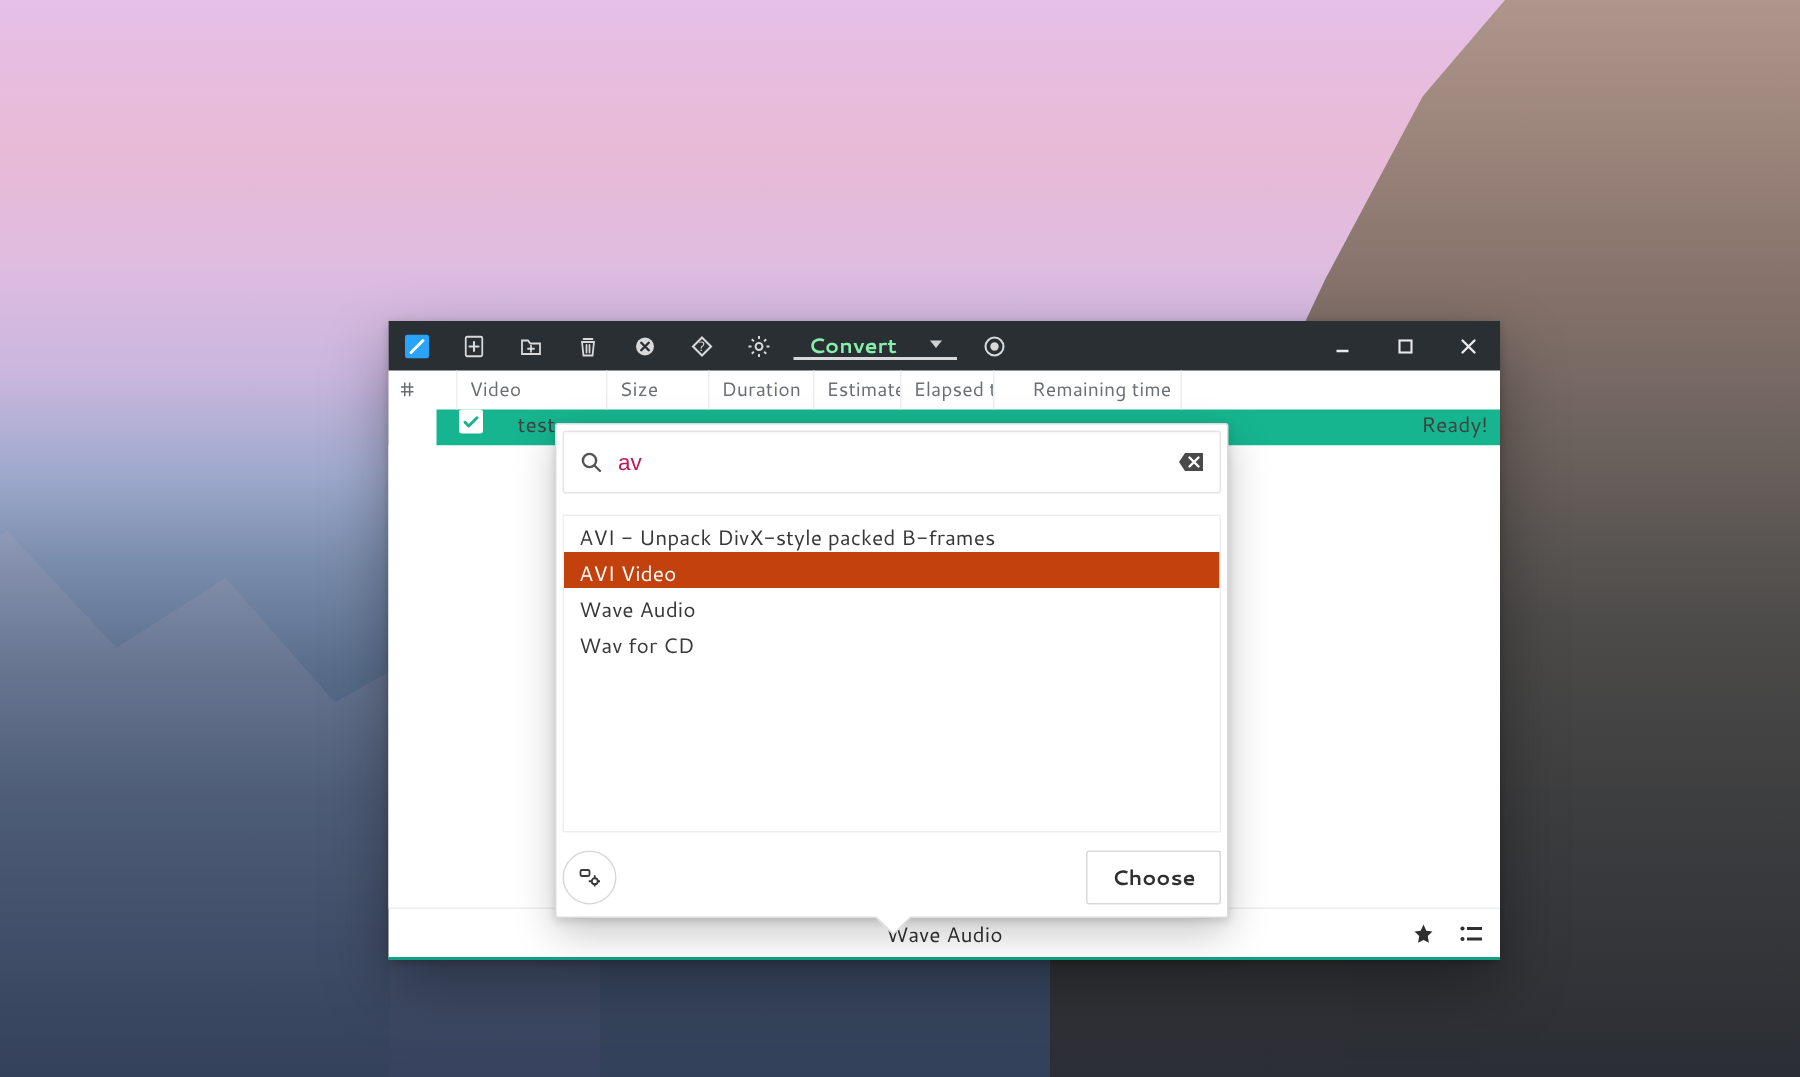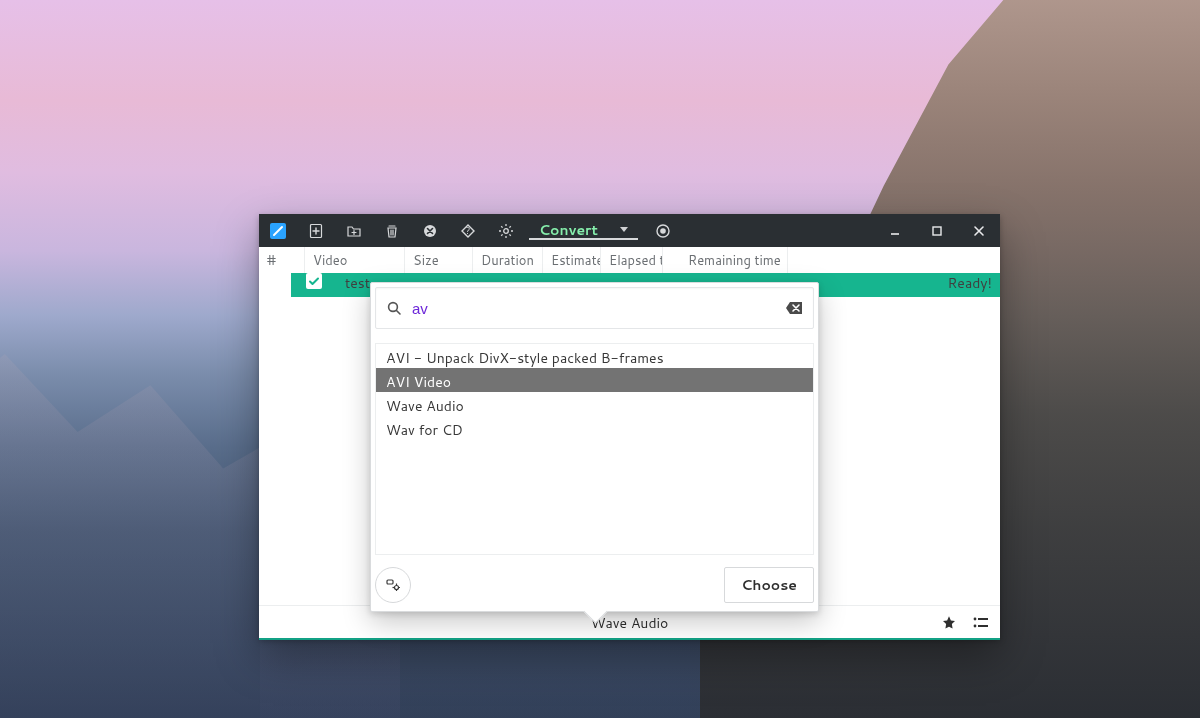--- a/index.html
+++ b/index.html
@@ -195,39 +195,39 @@
     margin: 4px 4px 14px 4px;
     border: 1px solid #e4e6e8;
     border-radius: 2px;
     box-shadow: inset 0 1px 2px rgba(0,0,0,0.04);
   }
   .search-row input {
     flex: 1;
     border: none;
     outline: none;
     font-size: 15px;
-    color: #6d28d9;
+    color: #be185d;
     background: transparent;
   }
   .filters {
     margin: 0 4px 8px 4px;
     border: 1px solid #eceeef;
     height: 210px;
     overflow: hidden;
   }
   .filter-item {
     height: 24px;
     display: flex;
     align-items: flex-end;
     padding: 0 10px;
     color: #383838;
     font-size: 14px;
   }
   .filter-item.selected {
-    background: #737373;
+    background: #c2410c;
     color: #fff;
   }
   .popover-actions {
     display:flex;
     align-items:center;
     justify-content: space-between;
     padding: 4px 4px 8px 4px;
     text-align: right;
   }
   .circle-btn {

